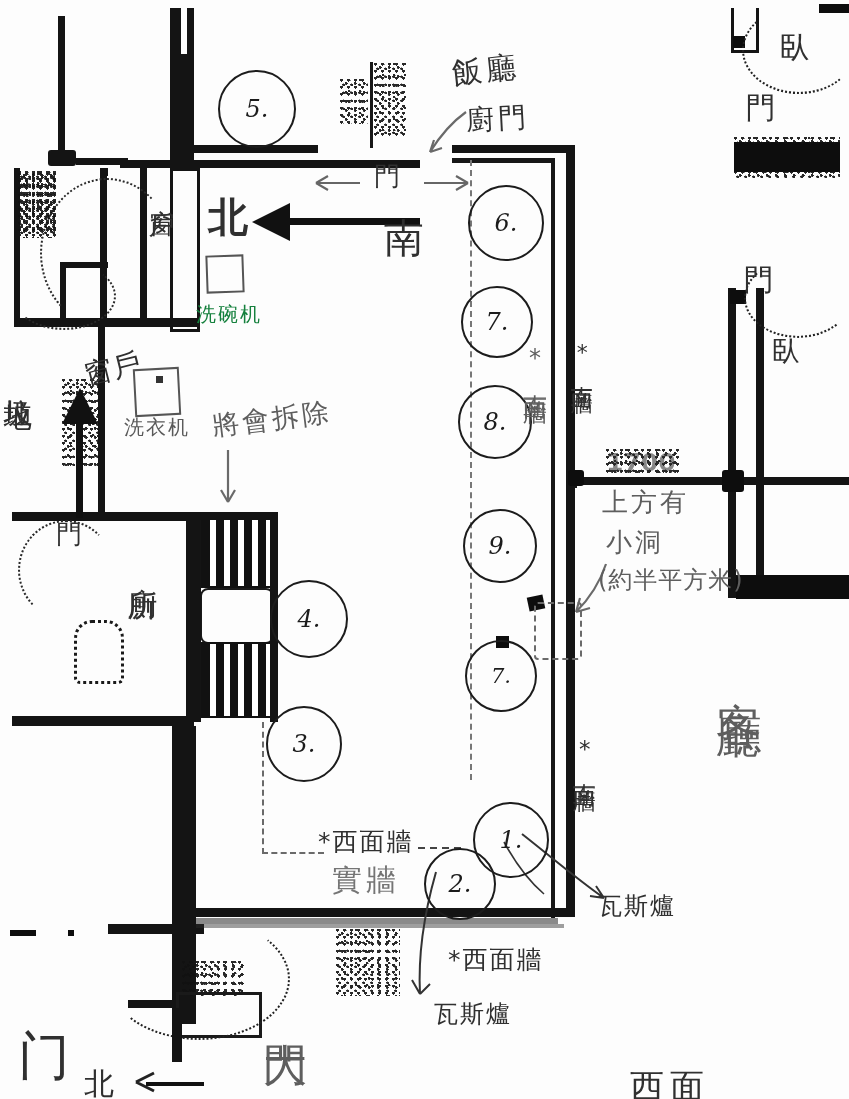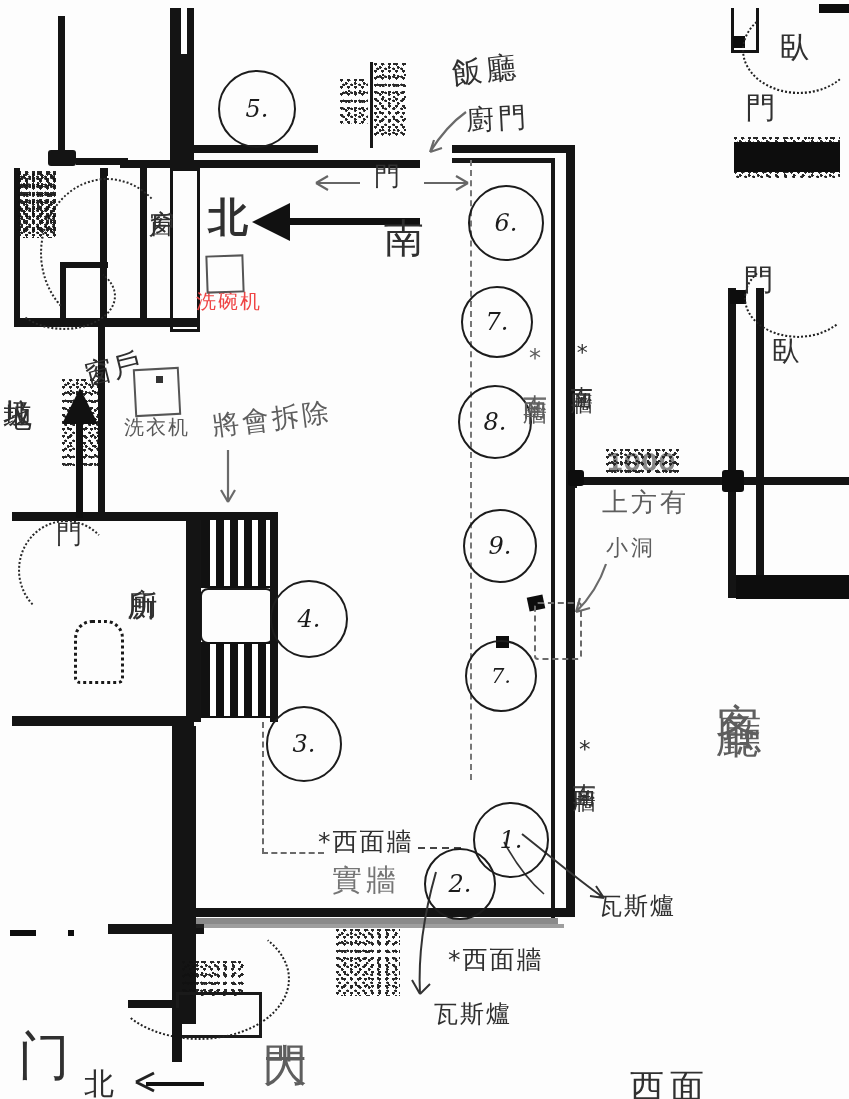--- a/index.html
+++ b/index.html
@@ -162,21 +162,21 @@
 
   <div class="thinline" style="left:574px;top:470px;width:3px;height:18px;"></div>
   <div class="fillblock" style="left:568px;top:470px;width:16px;height:16px;border-radius:3px;"></div>
 
   <div class="speckle" style="left:340px;top:78px;width:28px;height:46px;"></div>
   <div class="speckle" style="left:374px;top:62px;width:32px;height:74px;"></div>
   <div class="thinline" style="left:370px;top:62px;width:3px;height:86px;"></div>
   <div class="speckle" style="left:18px;top:172px;width:38px;height:62px;"></div>
 
   <div class="speckle" style="left:606px;top:448px;width:74px;height:26px;"></div>
-  <div class="printed" style="left:606px;top:448px;font-size:25px;font-weight:bold;color:#2a2a2a;opacity:.55;letter-spacing:0px;">1000</div>
+  <div class="printed" style="left:606px;top:448px;font-size:25px;font-weight:bold;color:#2a2a2a;opacity:.55;letter-spacing:0px;">1700</div>
 
   <div class="speckle" style="left:336px;top:928px;width:64px;height:68px;"></div>
   <div class="speckle" style="left:182px;top:960px;width:62px;height:36px;"></div>
   <div class="hollow2" style="left:176px;top:992px;width:80px;height:40px;border-width:3px;"></div>
   <div class="door-arc" style="left:108px;top:918px;width:178px;height:118px;border-color:transparent #222 #222 transparent;"></div>
   <div class="wall" style="left:108px;top:924px;width:96px;height:10px;"></div>
   <div class="wall" style="left:128px;top:1000px;width:48px;height:8px;"></div>
   <div class="fillblock" style="left:10px;top:930px;width:26px;height:6px;"></div>
   <div class="fillblock" style="left:68px;top:930px;width:6px;height:6px;"></div>
   <div class="wall" style="left:172px;top:1008px;width:10px;height:54px;"></div>
@@ -266,21 +266,21 @@
   <div class="numcircle" style="left:266px;top:706px;width:72px;height:72px;">
     <span>3.</span>
   </div>
   <div class="numcircle" style="left:473px;top:802px;width:72px;height:72px;">
     <span>1.</span>
   </div>
   <div class="numcircle" style="left:424px;top:848px;width:68px;height:68px;">
     <span>2.</span>
   </div>
 
-  <div class="printed" style="left:196px;top:288px;font-size:20px;color:#ef4444;letter-spacing:2px;">洗碗机</div>
+  <div class="printed" style="left:196px;top:301px;font-size:20px;color:#15803d;letter-spacing:2px;">洗碗机</div>
   <div class="printed" style="left:124px;top:414px;font-size:20px;color:#5a5a5a;letter-spacing:2px;">洗衣机</div>
 
   <div class="hollow2" style="left:206px;top:255px;width:34px;height:34px;border-color:#555;transform:rotate(-2deg);"></div>
   <div class="hollow2" style="left:134px;top:368px;width:42px;height:44px;border-color:#555;transform:rotate(-3deg);"></div>
   <div class="fillblock" style="left:156px;top:376px;width:7px;height:7px;background:#333;"></div>
 
   <div class="hand dark" style="left:452px;top:54px;font-size:30px;letter-spacing:4px;transform:rotate(-6deg);">飯廳</div>
   <div class="hand dark" style="left:466px;top:104px;font-size:28px;letter-spacing:4px;transform:rotate(-3deg);">廚門</div>
 
   <div class="hand vert dark" style="left:778px;top:10px;font-size:30px;">臥</div>
@@ -300,21 +300,22 @@
 
   <div class="hand vert dark" style="left:126px;top:564px;font-size:30px;">廁所</div>
 
   <div class="hand" style="left:212px;top:404px;font-size:27px;letter-spacing:3px;transform:rotate(-7deg);">將會拆除</div>
 
   <div class="hand vert" style="left:521px;top:344px;font-size:24px;letter-spacing:3px;">*南面牆</div>
   <div class="hand vert dark" style="left:570px;top:340px;font-size:22px;letter-spacing:3px;">*南面牆</div>
   <div class="hand vert dark" style="left:572px;top:736px;font-size:23px;letter-spacing:3px;">*南面牆</div>
 
   <div class="hand" style="left:602px;top:488px;font-size:26px;letter-spacing:3px;">上方有</div>
-  <div class="hand" style="left:606px;top:528px;font-size:22px;letter-spacing:3px;margin-top:8px;">小洞</div>
+  <div class="hand" style="left:606px;top:528px;font-size:26px;letter-spacing:3px;">小洞</div>
+  <div class="hand" style="left:598px;top:568px;font-size:24px;letter-spacing:1px;">(約半平方米)</div>
 
   <div class="hand vert" style="left:714px;top:664px;font-size:46px;letter-spacing:10px;">客廳</div>
 
   <div class="hand dark" style="left:598px;top:894px;font-size:24px;letter-spacing:2px;">瓦斯爐</div>
   <div class="hand dark" style="left:434px;top:1002px;font-size:24px;letter-spacing:2px;">瓦斯爐</div>
 
   <div class="hand dark" style="left:318px;top:828px;font-size:25px;letter-spacing:2px;">*西面牆</div>
   <div class="hand" style="left:332px;top:864px;font-size:30px;letter-spacing:4px;opacity:.85;">實牆</div>
   <div class="hand dark" style="left:448px;top:946px;font-size:25px;letter-spacing:2px;">*西面牆</div>
 

